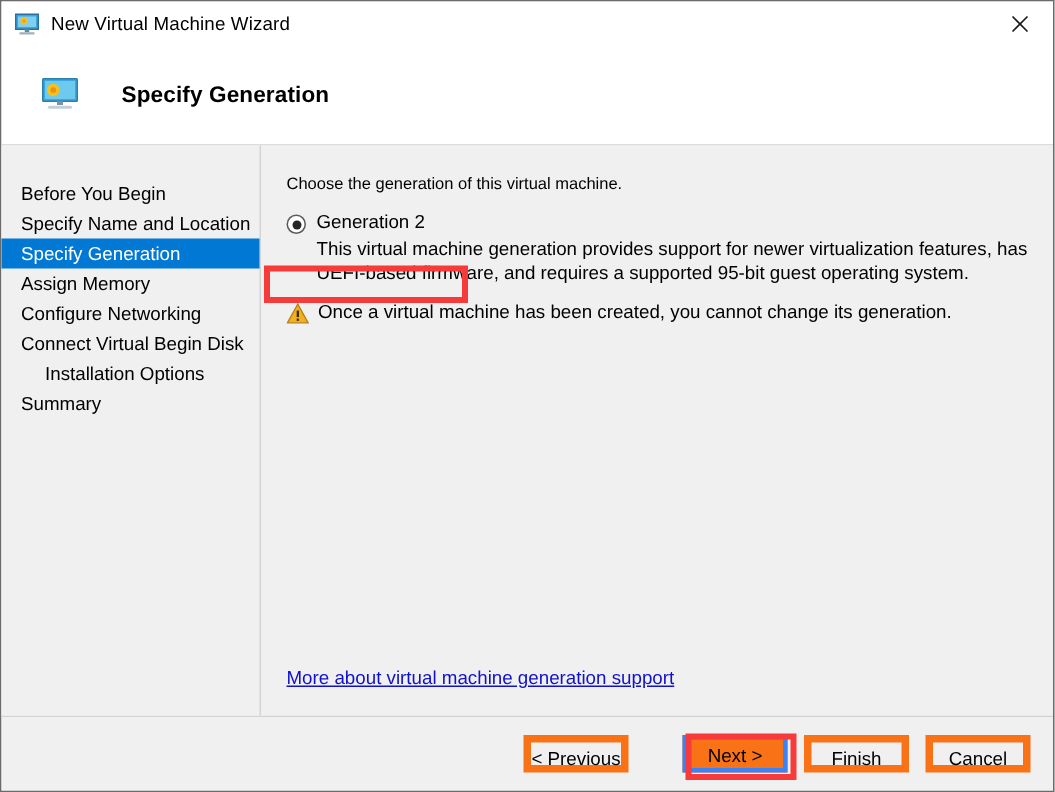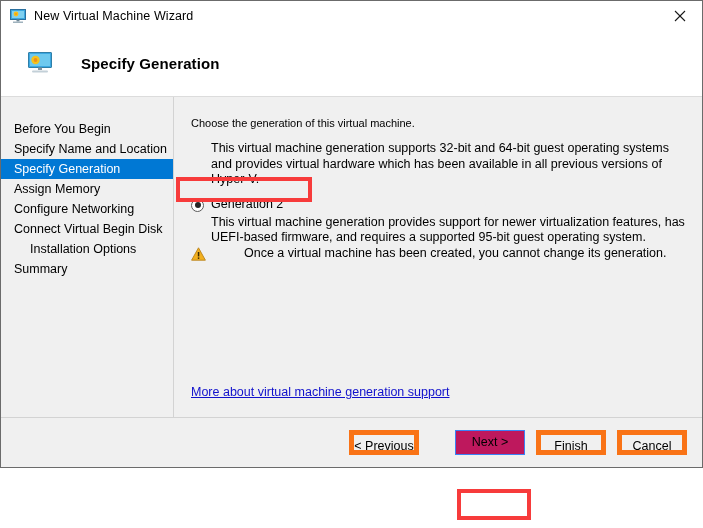--- a/index.html
+++ b/index.html
@@ -15,21 +15,21 @@
     color: #000000;
     overflow: hidden;
     position: relative;
   }
 
   
   #window {
     position: absolute;
     left: 0; top: 0;
     width: 703px;
-    height: 468px;
+    height: 528px;
     box-sizing: border-box;
     border: 1px solid #6b6b6b;
     background: #f0f0f0;
     display: flex;
     flex-direction: column;
   }
 
   
   #titlebar {
     height: 29px;
@@ -170,21 +170,21 @@
   .desc {
     font-size: 12.5px;
     line-height: 15.5px;
     margin: 3px 0 0 20px;
     max-width: 478px;
   }
 
   .warn-row {
     display: flex;
     align-items: flex-start;
-    gap: 32px;
+    margin-top: 11px;
   }
   .warn-icon {
     width: 15px;
     height: 14px;
     margin-right: 6px;
     margin-top: 1px;
     flex: 0 0 auto;
   }
   .warn-text { font-size: 12.5px; line-height: 15px; }
 
@@ -239,22 +239,22 @@
     font-family: "Liberation Sans", sans-serif;
     font-size: 12.5px;
     color: #000000;
     margin-left: 11px;
     cursor: default;
     padding: 0;
     line-height: 23px;
     text-align: center;
   }
   .btn.focused {
-    background: #be185d;
-    border: 1px solid #3b82f6;
+    background: #f97316;
+    border: 3px solid #3b82f6;
     margin-left: 36px;
   }
 </style>
 </head>
 <body>
 
 <div id="window">
 
   <div id="titlebar">
     <span id="titlebar-icon">
@@ -302,21 +302,20 @@
       <div class="side-item">Configure Networking</div>
       <div class="side-item">Connect Virtual Begin Disk</div>
       <div class="side-item indent">Installation Options</div>
       <div class="side-item">Summary</div>
     </div>
 
     <div id="content">
 
       <div class="intro-line">Choose the generation of this virtual machine.</div>
 
-      <div class="desc">This virtual machine generation supports 32-bit and 64-bit guest operating systems and provides virtual hardware which has been available in all previous versions of Hyper-V.</div>
 
       <div class="radio-row second">
         <span class="radio-ctrl checked"></span>
         <span class="radio-label">Generation 2</span>
       </div>
       <div class="desc">This virtual machine generation provides support for newer virtualization features, has UEFI-based firmware, and requires a supported 95-bit guest operating system.</div>
 
       <div class="warn-row">
         <span class="warn-icon">
           <svg width="15" height="14" viewBox="0 0 15 14">

